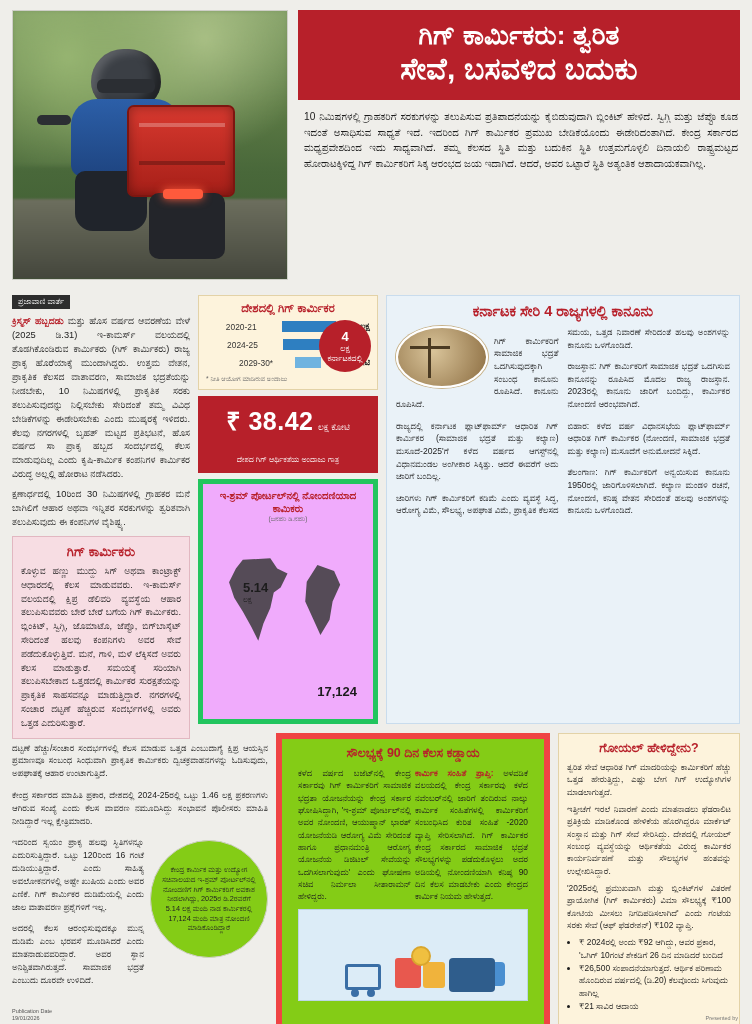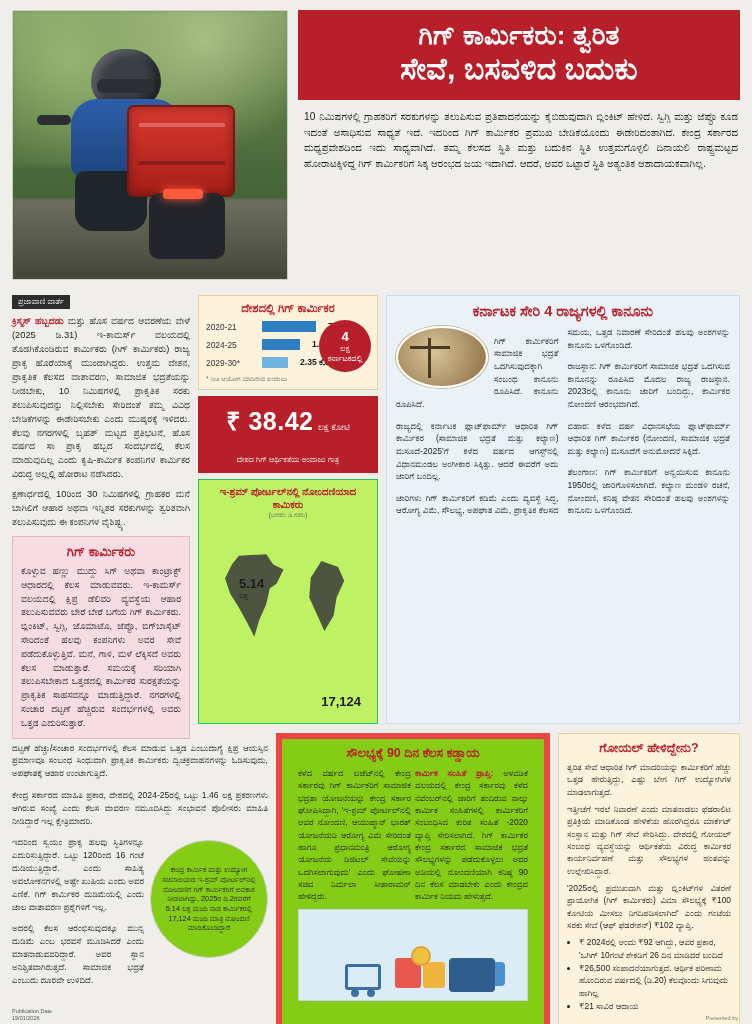--- a/index.html
+++ b/index.html
@@ -69,32 +69,32 @@
   .pinkbox p { margin:0; font-size:9.2px; line-height:1.5; text-align:justify; }
 
   .colB { width:180px; display:flex; flex-direction:column; gap:6px; }
   .chartcard { background:#fdf3dc; border:1px solid #e3d2a7; padding:6px 7px; position:relative;}
   .chartcard h4 { margin:0 0 6px 0; font-size:11.5px; color:#b7202a; text-align:center;}
   .bubble { position:absolute; right:6px; top:24px; width:52px; height:52px; border-radius:50%;
     background:#b7202a; color:#fff; font-size:8px; display:flex; flex-direction:column;
     align-items:center; justify-content:center; line-height:1.2; text-align:center;}
   .bubble b { font-size:13px; }
   .bars { margin-top:2px; }
-  .barrow { display:flex; align-items:center; gap:12px; margin-bottom:7px; font-size:8.4px;}
+  .barrow { display:flex; align-items:center; gap:12px; margin-bottom:7px; font-size:8.4px;justify-content:flex-end;}
   .barrow .yr { width:44px; color:#333; }
   .barrow .bar { height:11px; background:#2e7fc1; }
   .barrow .bar.b2 { background:#2e7fc1; }
   .barrow .bar.b3 { background:#6fb3e0; }
   .barrow .val { font-size:8.6px; font-weight:bold; }
   .foot { font-size:6.6px; color:#666; }
   .bigfig { background:#b7202a; color:#fff; padding:7px 8px; text-align:center; }
   .bigfig .num { font-size:25px; font-weight:bold; letter-spacing:.5px; }
   .bigfig .unit { font-size:9px; }
   .bigfig .desc { font-size:7.8px; line-height:1.35; margin-top:18px;}
-  .mapcard { background:#bef264; border:1px solid #22c55e; flex:1; padding:5px 6px; position:relative; overflow:hidden;}
+  .mapcard { background:#f0abfc; border:5px solid #22c55e; flex:1; padding:5px 6px; position:relative; overflow:hidden;}
   .mapcard h4 { margin:0; font-size:10px; color:#b7202a; text-align:center; line-height:1.3;}
   .mapcard .sub { font-size:6.5px; text-align:center; color:#666; margin-bottom:2px;}
   .india { position:absolute; left:14px; top:70px; width:86px; height:96px; }
   .india svg { width:100%; height:100%; }
   .india2 { position:absolute; right:10px; top:78px; width:76px; height:84px;}
   .tag { position:absolute; font-size:13px; font-weight:bold; color:#1c1c1c;}
   .tag small { display:block; font-size:7.5px; font-weight:normal;}
 
   .colC { flex:1; background:#eaf2f8; border:1px solid #c9dced; padding:7px 9px; }
   .colC h3 { margin:0 0 6px 0; font-size:14.5px; color:#b7202a; text-align:center;}
@@ -226,21 +226,21 @@
         <div class="tag" style="left:40px; top:96px;">
           <span>5.14</span>
           <small>ಲಕ್ಷ</small>
         </div>
 
         <div class="india2">
           <svg viewBox="0 0 100 110">
             <path d="M40 4 L62 12 L70 30 L60 52 L56 76 L44 96 L34 74 L24 52 L26 26 Z" fill="#3a3a3a" opacity=".85"></path>
           </svg>
         </div>
-        <div class="tag" style="right:16px; bottom:14px;">17,124</div>
+        <div class="tag" style="right:16px; bottom:20px;">17,124</div>
       </div>
     </div>
 
     <div class="colC">
       <h3>ಕರ್ನಾಟಕ ಸೇರಿ 4 ರಾಜ್ಯಗಳಲ್ಲಿ ಕಾನೂನು</h3>
       <div class="twocol">
         <div class="scalesimg"></div>
         <p>ಗಿಗ್ ಕಾರ್ಮಿಕರಿಗೆ ಸಾಮಾಜಿಕ ಭದ್ರತೆ ಒದಗಿಸುವುದಕ್ಕಾಗಿ ಸಂಬಂಧ ಕಾನೂನು ರೂಪಿಸಿದೆ. ಕಾನೂನು ರೂಪಿಸಿದೆ.</p>
         <p>ರಾಜ್ಯದಲ್ಲಿ ಕರ್ನಾಟಕ ಪ್ಲಾಟ್‌ಫಾರ್ಮ್ ಆಧಾರಿತ ಗಿಗ್ ಕಾರ್ಮಿಕರ (ಸಾಮಾಜಿಕ ಭದ್ರತೆ ಮತ್ತು ಕಲ್ಯಾಣ) ಮಸೂದೆ-2025'ಗೆ ಕಳೆದ ವರ್ಷದ ಆಗಸ್ಟ್‌ನಲ್ಲಿ ವಿಧಾನಮಂಡಲ ಅಂಗೀಕಾರ ಸಿಕ್ಕಿತ್ತು. ಆದರೆ ಈವರೆಗೆ ಅದು ಜಾರಿಗೆ ಬಂದಿಲ್ಲ.</p>
         <p>ಜಾರಿಗಳು ಗಿಗ್ ಕಾರ್ಮಿಕರಿಗೆ ಕಡಿಮೆ ಎಂದು ವ್ಯವಸ್ಥೆ ಸಿದ್ಧ, ಆರೋಗ್ಯ ವಿಮೆ, ಸೌಲಭ್ಯ, ಅಪಘಾತ ವಿಮೆ, ಪ್ರಾಕೃತಿಕ ಕೆಲಸದ ಸಮಯ, ಒತ್ತಡ ನಿವಾರಣೆ ಸೇರಿದಂತೆ ಹಲವು ಅಂಶಗಳನ್ನು ಕಾನೂನು ಒಳಗೊಂಡಿದೆ.</p>

